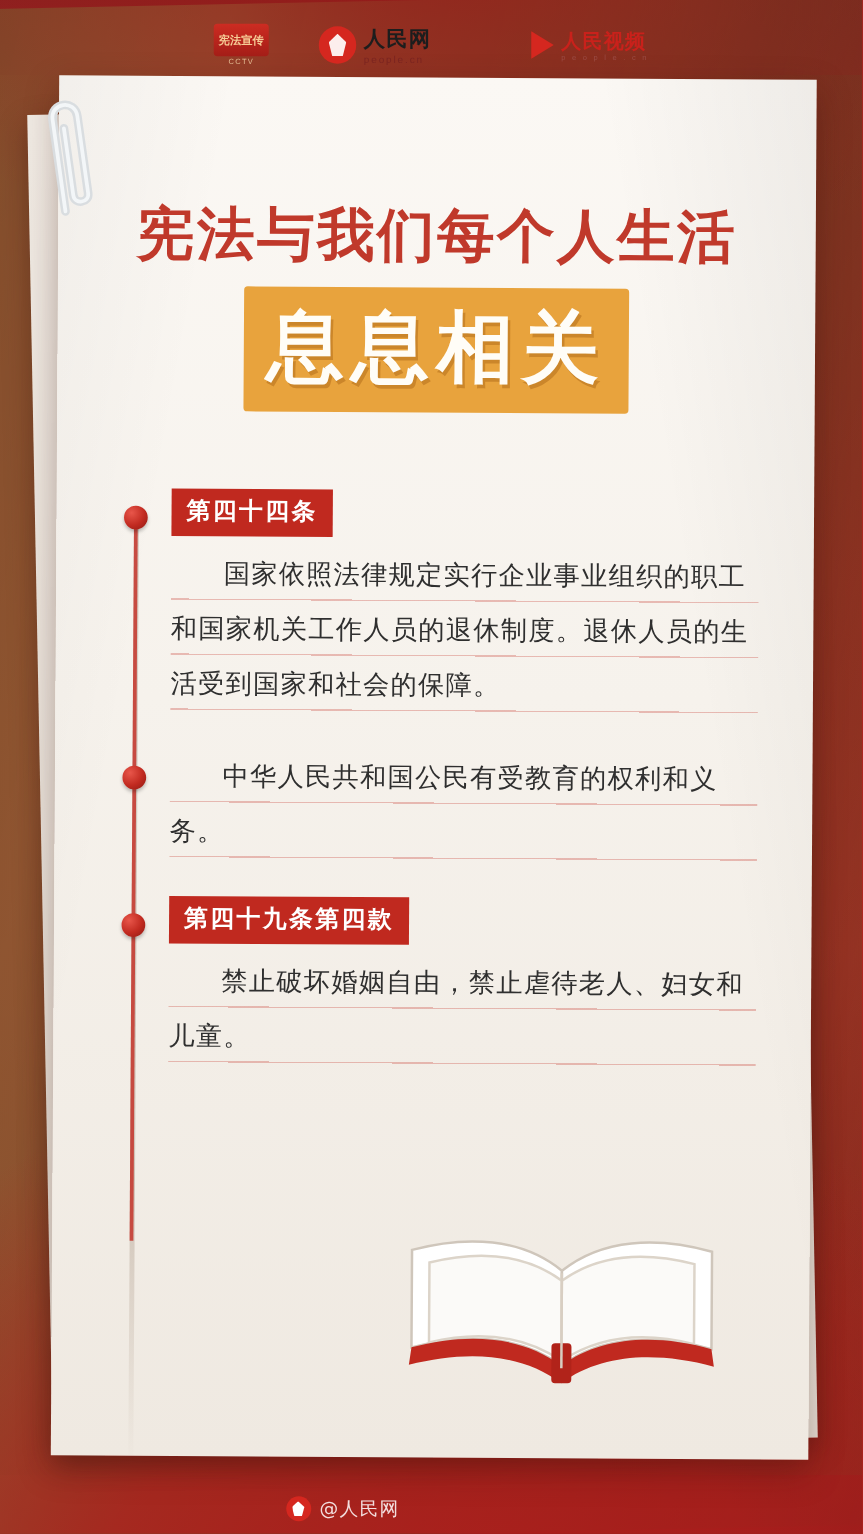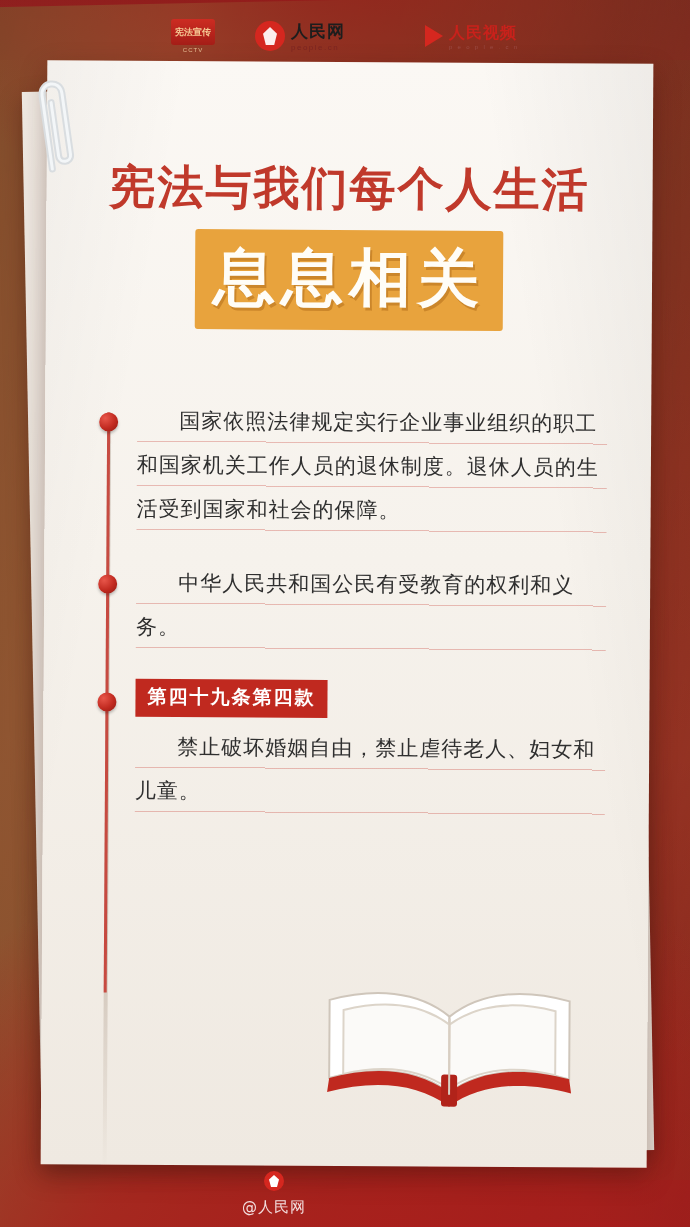--- a/index.html
+++ b/index.html
@@ -257,21 +257,20 @@
   
   .watermark {
     position: absolute;
     left: 0; bottom: 10px;
     width: 548px;
     display: flex;
     align-items: center;
     justify-content: center;
     gap: 7px;
     z-index: 70;
-    flex-direction: column;
   }
   .watermark .wb {
     width: 20px; height: 20px;
     border-radius: 50%;
     background: #d5271f;
     position: relative;
   }
   .watermark .wb::after {
     content: "";
     position: absolute; left: 5px; top: 4px;
@@ -332,20 +331,21 @@
       </div>
     </div>
 
     <div class="timeline"></div>
     <div class="timeline-red"></div>
 
     <div class="articles">
 
       <div class="article">
         <div class="dot"></div>
+        <div class="badge">第四十四条</div>
         <div class="body-text">国家依照法律规定实行企业事业组织的职工和国家机关工作人员的退休制度。退休人员的生活受到国家和社会的保障。</div>
       </div>
 
       <div class="article">
         <div class="dot"></div>
         <div class="body-text">中华人民共和国公民有受教育的权利和义务。</div>
       </div>
 
       <div class="article">
         <div class="dot"></div>

